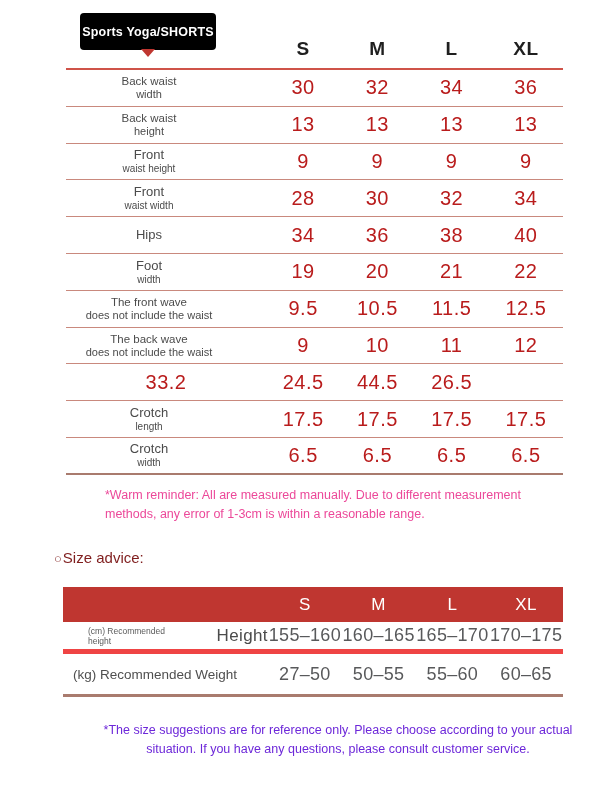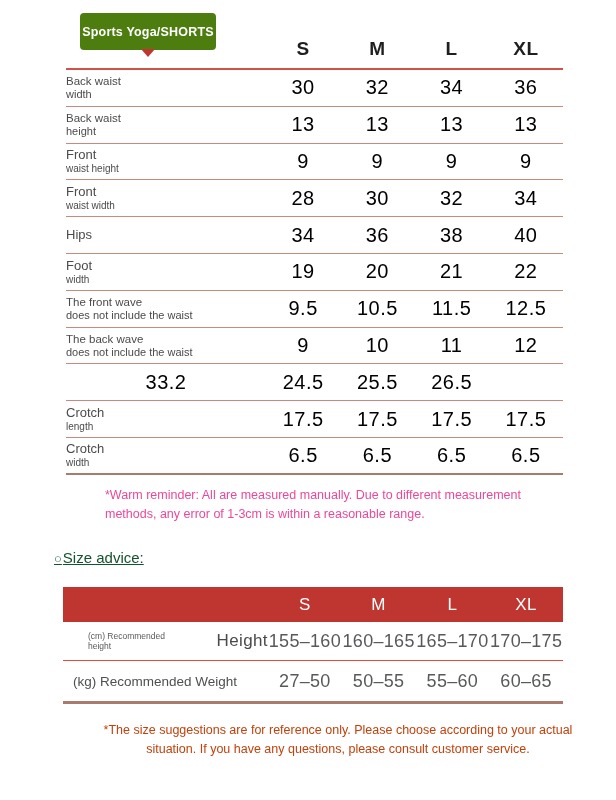--- a/index.html
+++ b/index.html
@@ -1,62 +1,62 @@
 <!DOCTYPE html>
 <html><head>
 <meta charset="utf-8">
 <style>
   html,body{margin:0;padding:0;background:#ffffff;}
   body{width:616px;height:800px;font-family:"Liberation Sans", sans-serif;}
   .page{position:relative;width:616px;height:800px;background:#ffffff;overflow:hidden;}
 
   
-  .badge{position:absolute;left:80px;top:13px;width:136px;height:37px;background:#4d7c0f;
+  .badge{position:absolute;left:80px;top:13px;width:136px;height:37px;background:#000000;
     border-radius:4px;display:flex;align-items:center;justify-content:center;
     color:#ffffff;font-size:12.5px;font-weight:bold;letter-spacing:.2px;}
   .badge::after{content:"";position:absolute;left:50%;bottom:-7px;transform:translateX(-50%);
     border:7px solid transparent;border-top:8px solid #bf3630;border-bottom:none;}
 
   
   .grid-row{display:grid;grid-template-columns:200px repeat(4,1fr);align-items:center;}
   .size-head{position:absolute;left:66px;top:30px;width:497px;height:38px;}
   .size-head .hcell{text-align:center;font-size:19px;font-weight:bold;color:#1f1f1f;letter-spacing:.5px;}
   .size-table{position:absolute;left:66px;top:68px;width:497px;border-top:2px solid #cf5349;}
   .trow{height:36.8px;border-bottom:1px solid #c9897d;box-sizing:border-box;}
   .trow:last-child{border-bottom:2.5px solid #a97b6e;}
-  .cell.label{text-align:left;color:#4b4b4b;line-height:1.15;padding-right:34px;}
-  .cell.val{text-align:center;color:#000000;font-size:20px;font-weight:300;letter-spacing:.5px;}
+  .cell.label{text-align:center;color:#4b4b4b;line-height:1.15;padding-right:34px;}
+  .cell.val{text-align:center;color:#b91c1c;font-size:20px;font-weight:300;letter-spacing:.5px;}
   .v-uniform .l1{font-size:11.5px;}
   .v-uniform .l2{font-size:11px;}
   .v-emphasis .l1{font-size:13px;}
   .v-emphasis .l2{font-size:10px;}
   .v-emphasis-tiny .l1{font-size:13.5px;}
   .v-emphasis-tiny .l2{font-size:8px;}
 
   .note1{position:absolute;left:105px;top:486px;width:468px;font-size:12.5px;color:#ec4899;line-height:1.5;}
 
   
-  .advice-heading{position:absolute;left:54px;top:549px;font-size:15px;color:#14532d;text-decoration:underline;}
+  .advice-heading{position:absolute;left:54px;top:549px;font-size:15px;color:#7f1d1d;}
   .advice-heading .circle{font-size:13px;margin-right:1px;}
 
   .advice-table{position:absolute;left:63px;top:587px;width:500px;}
   .advice-bar{height:35px;background:#bf3630;}
   .advice-bar{display:grid;grid-template-columns:205px repeat(4,1fr);align-items:center;}
   .advice-bar .hcell{text-align:center;color:#ffffff;font-size:17px;letter-spacing:.5px;}
   .advice-row{display:grid;grid-template-columns:205px repeat(4,1fr);align-items:center;box-sizing:border-box;}
-  .advice-row.r1{height:39px;border-bottom:1px solid #ef4444;}
+  .advice-row.r1{height:32px;border-bottom:5px solid #ef4444;}
   .advice-row.r2{height:43px;border-bottom:3px solid #a97b6e;}
   .advice-row .val{text-align:center;color:#58595b;font-size:18px;font-weight:300;letter-spacing:.3px;}
   .advice-label-cell{display:flex;align-items:center;}
   .tiny-prefix{font-size:8.5px;color:#5a5a5a;margin-left:25px;}
   .big-label{font-size:17px;color:#4b4b4b;margin-left:30px;font-weight:300;letter-spacing:.4px;}
   .med-label{font-size:13.5px;color:#4f4f4f;margin-left:10px;}
 
   .note2{position:absolute;left:93px;top:721px;width:490px;text-align:center;
-    font-size:12.5px;color:#c2410c;line-height:1.5;}
+    font-size:12.5px;color:#6d28d9;line-height:1.5;}
 </style>
 </head>
 <body>
 
 <div class="page">
 
   <div class="badge">
     <span>Sports Yoga/SHORTS</span>
   </div>
 
@@ -144,21 +144,21 @@
           <div class="l2">does not include the waist</div>
         </div>
         <div class="cell val">9</div>
         <div class="cell val">10</div>
         <div class="cell val">11</div>
         <div class="cell val">12</div>
       </div>
       <div class="trow grid-row v-emphasis-tiny">
         <div class="cell val">33.2</div>
         <div class="cell val">24.5</div>
-        <div class="cell val">25.5</div>
+        <div class="cell val">44.5</div>
         <div class="cell val">26.5</div>
       </div>
       <div class="trow grid-row v-emphasis">
         <div class="cell label">
           <div class="l1">Crotch</div>
           <div class="l2">length</div>
         </div>
         <div class="cell val">17.5</div>
         <div class="cell val">17.5</div>
         <div class="cell val">17.5</div>

